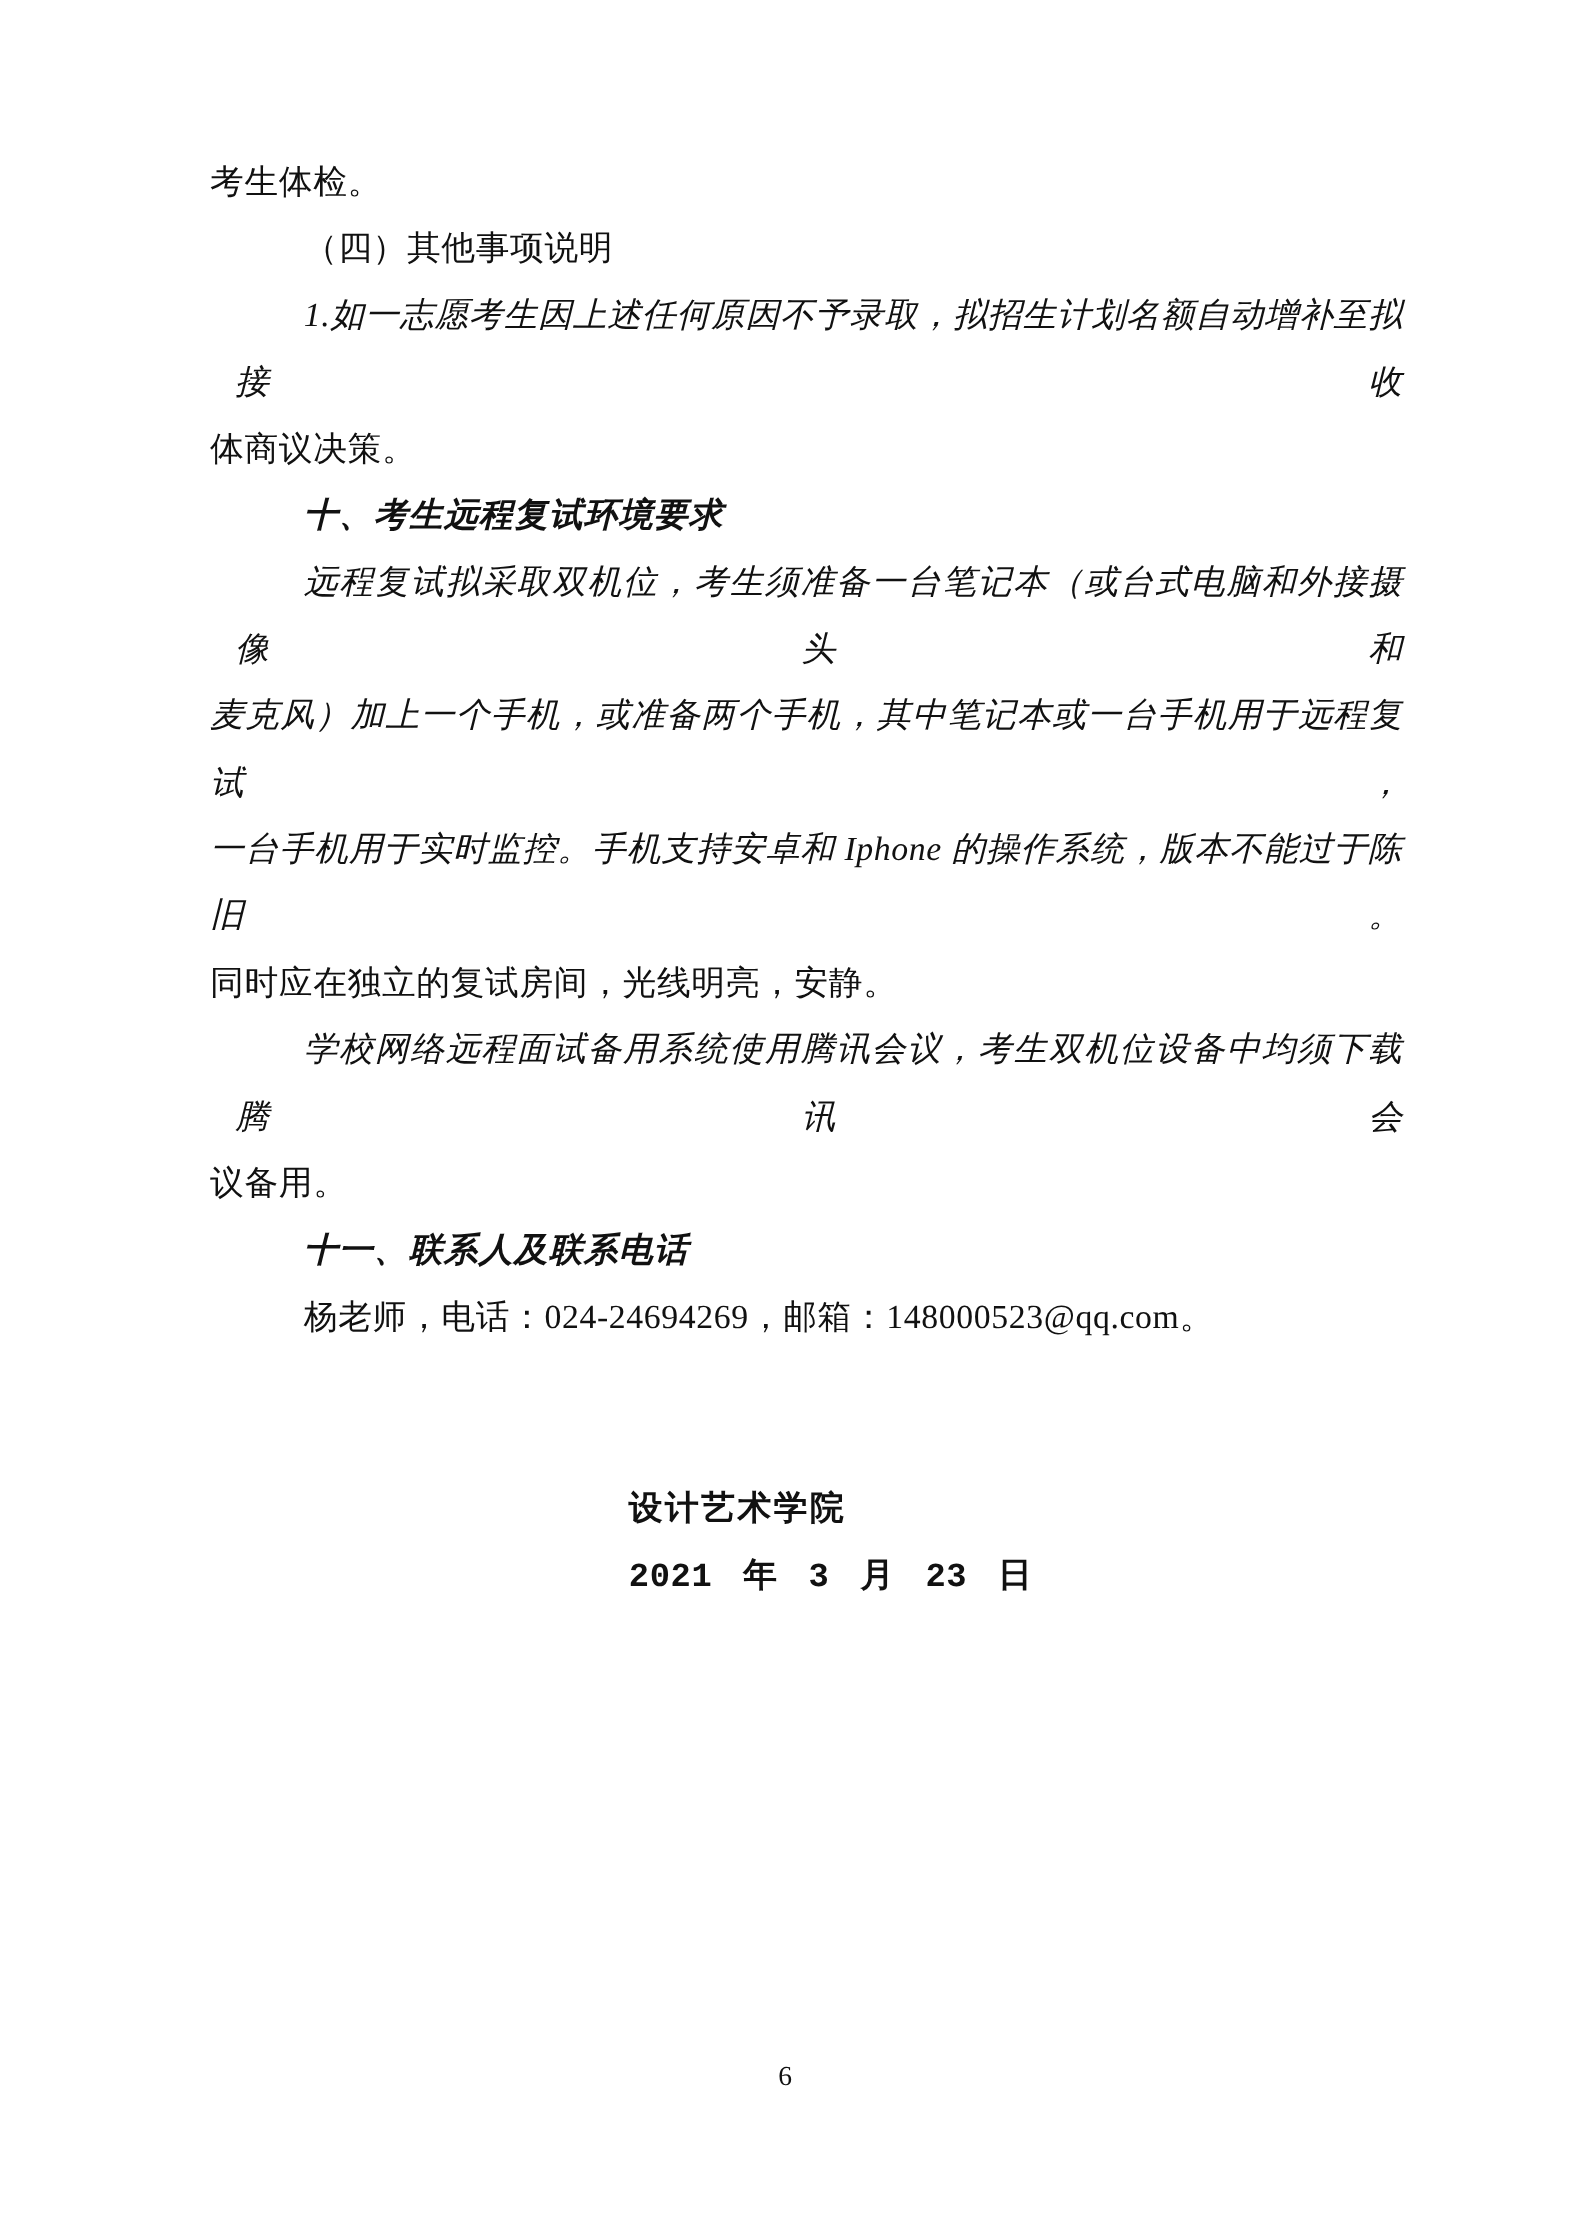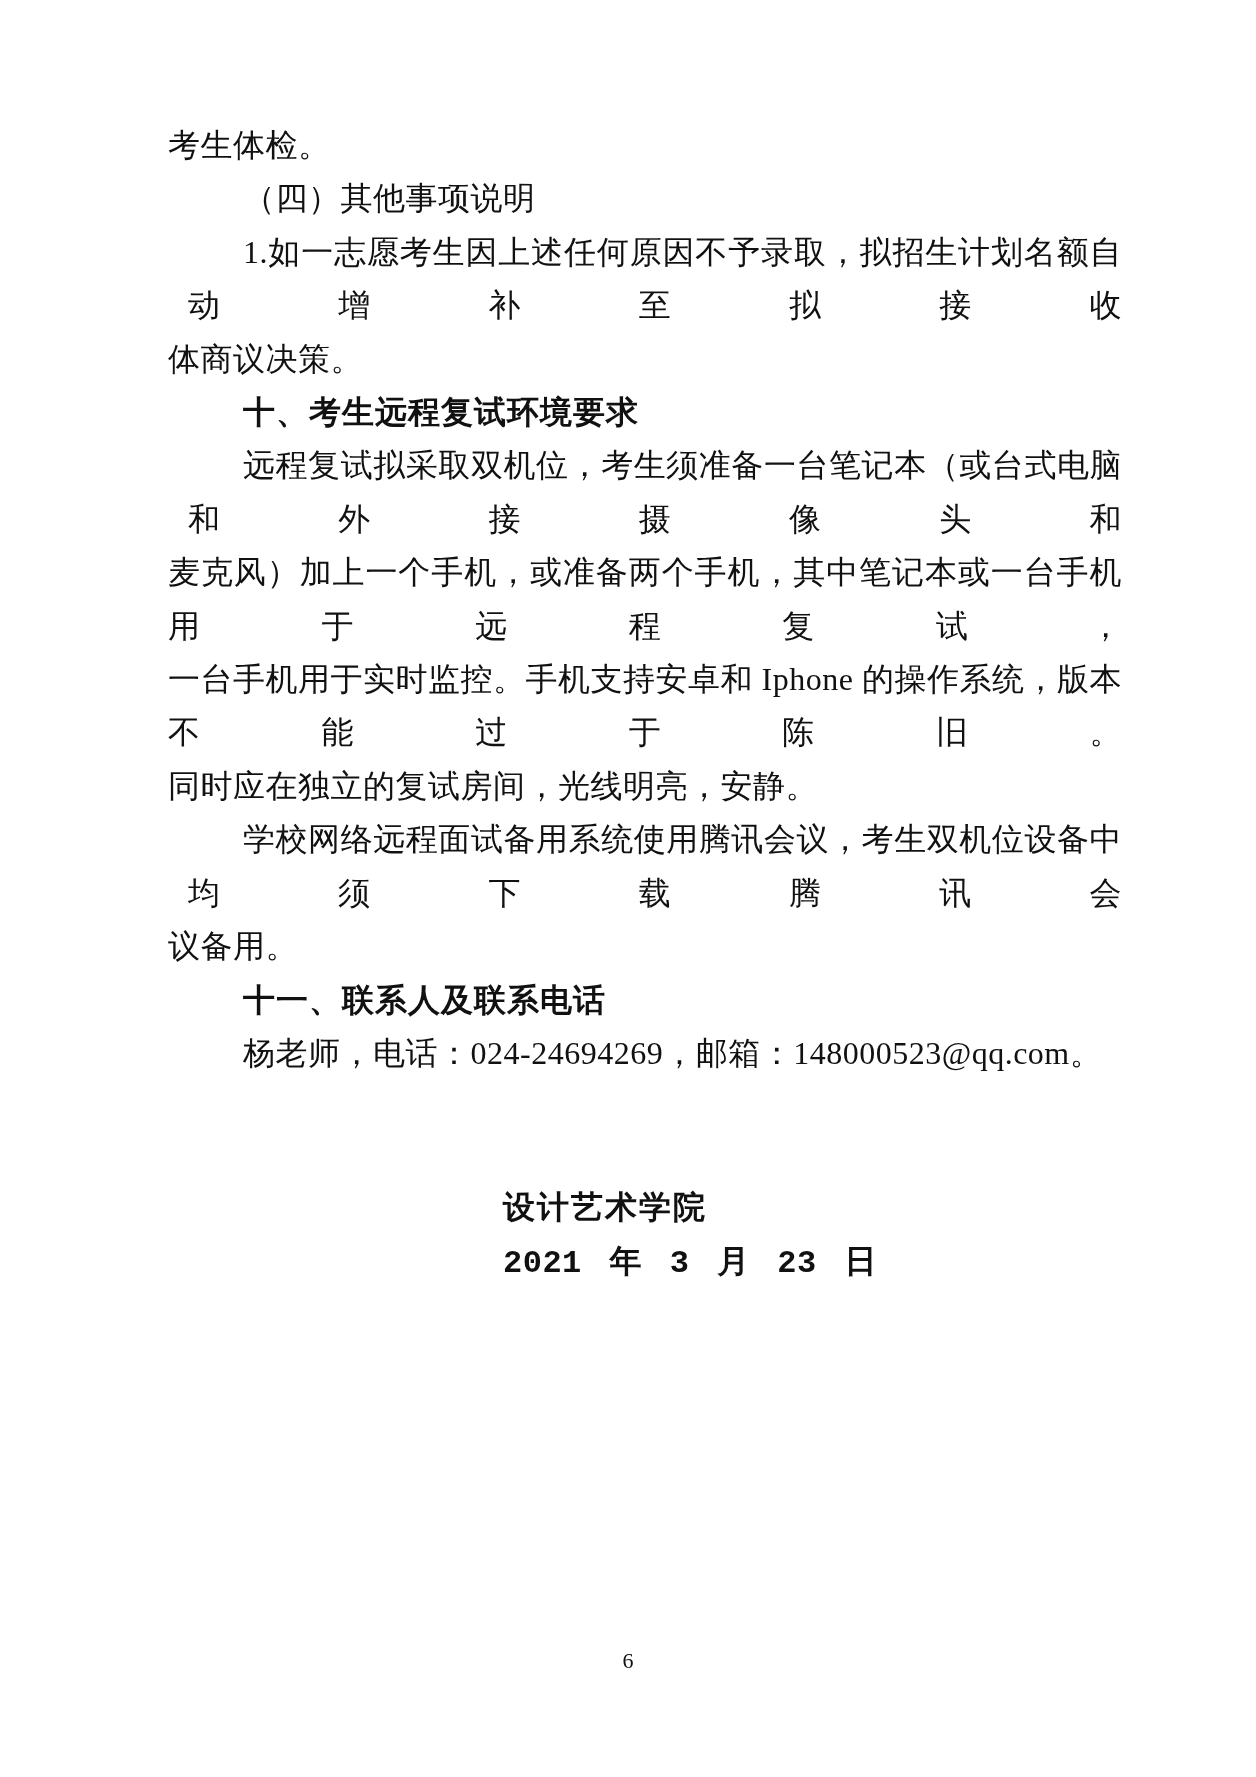--- a/index.html
+++ b/index.html
@@ -14,40 +14,42 @@
     background: #ffffff;
     overflow: hidden;
     color: #111111;
     font-family: "Liberation Serif", "DejaVu Serif", serif;
   }
   .content {
     position: absolute;
     left: 168px;
     top: 119px;
     width: 954px;
-    font-size: 32px;
+    font-size: 27px;
     line-height: 53.4px;
     letter-spacing: 0.5px;
   }
   .ln {
     white-space: nowrap;
   }
   .ln.fill {
     white-space: normal;
     text-align: justify;
     text-align-last: justify;
+    font-style: italic;
   }
   .ln.indent {
     text-indent: 55px;
     margin-left: 20px;
   }
   .ln.heading {
     font-family: "Liberation Sans", "DejaVu Sans", sans-serif;
     font-weight: bold;
     letter-spacing: 1px;
+    font-style: italic;
   }
   .signature {
     margin-top: 103px;
     margin-left: 335px;
     width: 615px;
     font-weight: bold;
     font-family: Liberation Mono, monospace;
   }
   .signature .sig-org {
     letter-spacing: 2px;

